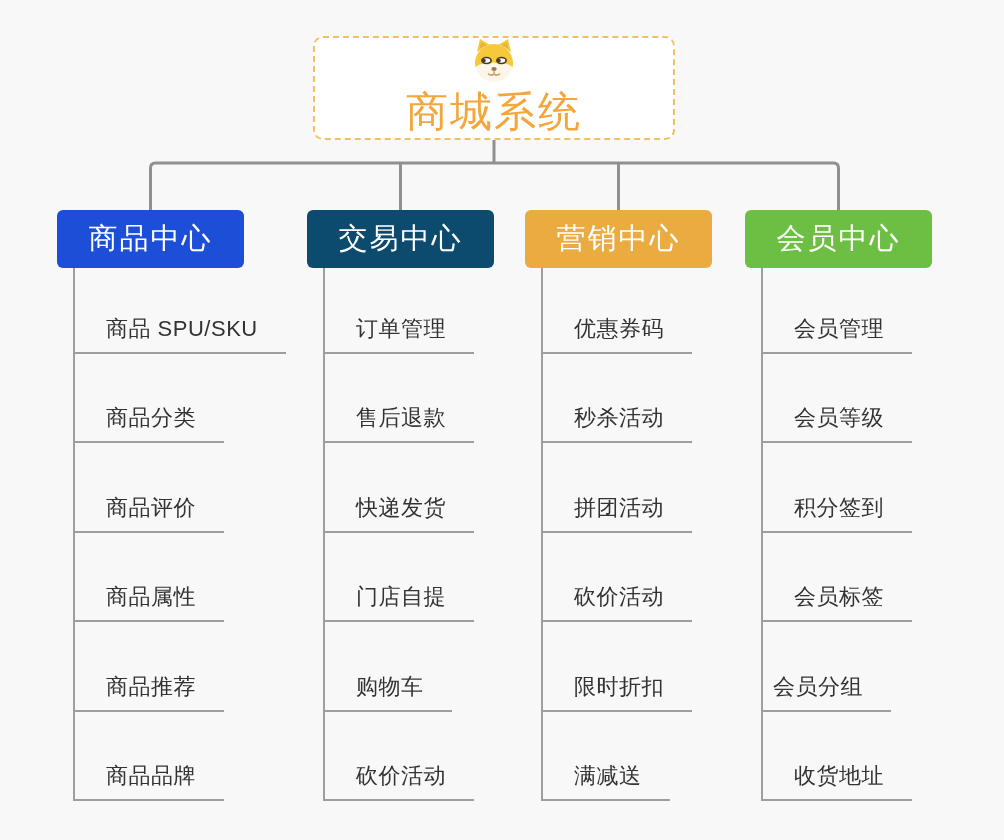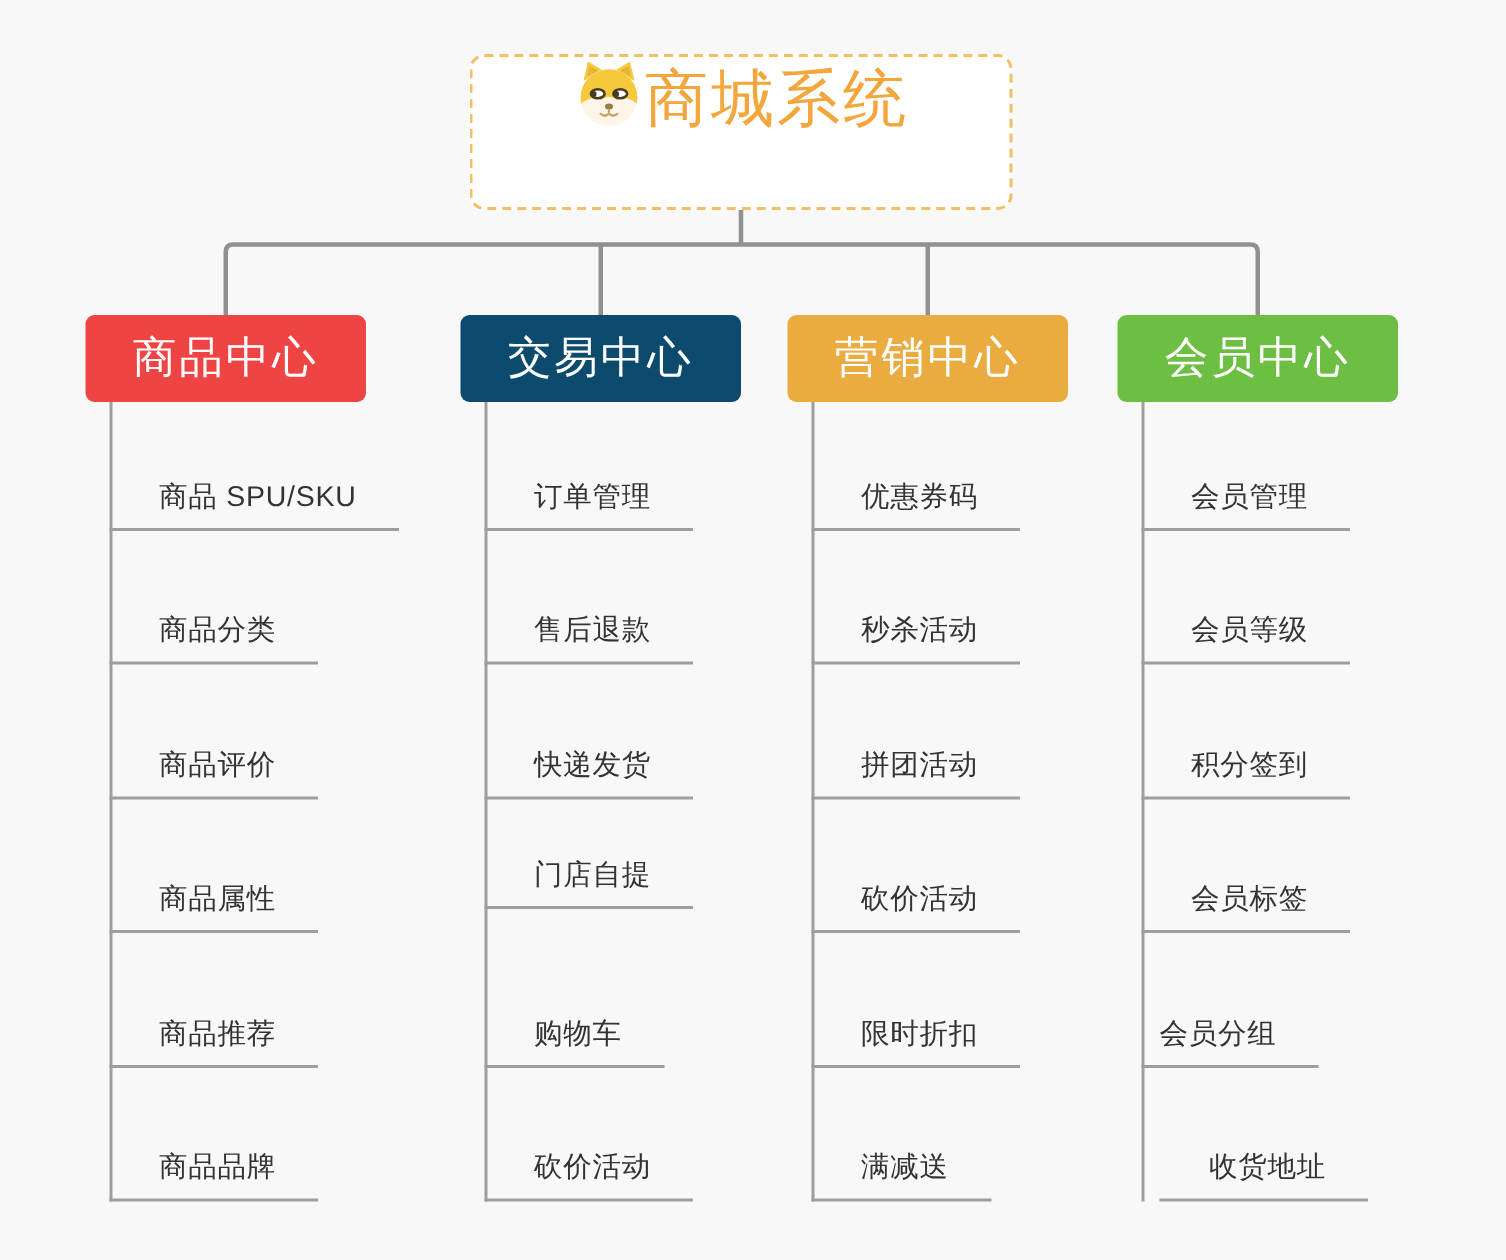--- a/index.html
+++ b/index.html
@@ -12,21 +12,21 @@
   #canvas{position:relative;width:1004px;height:840px;}
 
   
   #tree-connectors{position:absolute;left:0;top:0;width:1004px;height:840px;pointer-events:none;}
 
   
   .root-node{
     position:absolute;left:313px;top:36px;width:362px;height:104px;
     background:#FFFFFF;border:2px dashed #F2C064;border-radius:10px;
     box-sizing:border-box;
-    display:flex;align-items:flex-start;justify-content:center;
+    display:flex;align-items:center;justify-content:center;flex-direction:column;
   }
   .root-title{
     font-size:42px;color:#F2A63C;letter-spacing:2px;white-space:nowrap;
   }
   .dog-icon{width:48px;height:48px;flex:0 0 auto;display:block;}
 
   
   .branch{position:absolute;top:210px;width:250px;}
   .b0{left:57px}.b1{left:307px}.b2{left:525px}.b3{left:745px}
   .branch-header{
@@ -35,21 +35,21 @@
     color:#FFFFFF;font-size:29px;letter-spacing:2px;
     box-sizing:border-box;cursor:default;
   }
   .branch-items{
     position:relative;margin-left:16px;height:533px;
     border-left:2px solid #9E9E9E;
   }
   .item{
     position:absolute;left:-2px;
     white-space:nowrap;
-    font-size:19px;color:#333333;letter-spacing:0.5px;
+    font-size:22px;color:#333333;letter-spacing:0.5px;
     padding:0 28px 8px 33px;
     border-bottom:2px solid #9E9E9E;
   }
 </style>
 </head>
 <body>
 
 <div id="canvas">
 
   <svg id="tree-connectors" viewBox="0 0 1004 840" xmlns="http://www.w3.org/2000/svg">
@@ -80,38 +80,38 @@
 
       <ellipse cx="24" cy="33" rx="2.7" ry="2" fill="#9C7A4E"></ellipse>
       <path d="M24 34.5 V37" stroke="#C9A36B" stroke-width="1.5"></path>
       <path d="M18 37.5 Q21 40.5 24 37.8 Q27 40.5 30 37.5" stroke="#C9A36B" stroke-width="1.6" fill="none"></path>
     </svg>
     <span class="root-title">商城系统</span>
   </div>
 
   <div>
   <div class="branch b0">
-    <div class="branch-header" style="background: #ef4444;">商品中心</div>
+    <div class="branch-header" style="background: #1d4ed8;">商品中心</div>
     <div class="branch-items">
           <div class="item" style="bottom: 447px;">商品 SPU/SKU</div>
           <div class="item" style="bottom: 358px;">商品分类</div>
           <div class="item" style="bottom: 268px;">商品评价</div>
           <div class="item" style="bottom: 179px;">商品属性</div>
           <div class="item" style="bottom: 89px;">商品推荐</div>
           <div class="item" style="bottom: 0px;">商品品牌</div>
         </div>
   </div>
 
   <div class="branch b1">
     <div class="branch-header" style="background: #0c4a6e;">交易中心</div>
     <div class="branch-items">
           <div class="item" style="bottom: 447px;">订单管理</div>
           <div class="item" style="bottom: 358px; text-align: center;">售后退款</div>
           <div class="item" style="bottom: 268px;">快递发货</div>
-          <div class="item" style="bottom: 195px; margin-top: 16px;">门店自提</div>
+          <div class="item" style="bottom: 179px; margin-top: 16px;">门店自提</div>
           <div class="item" style="bottom: 89px;">购物车</div>
           <div class="item" style="bottom: 0px;">砍价活动</div>
         </div>
   </div>
 
   <div class="branch b2">
     <div class="branch-header" style="background: rgb(234, 171, 65);">营销中心</div>
     <div class="branch-items">
           <div class="item" style="bottom: 447px;">优惠券码</div>
           <div class="item" style="bottom: 358px;">秒杀活动</div>
@@ -123,18 +123,18 @@
   </div>
 
   <div class="branch b3">
     <div class="branch-header" style="background: rgb(108, 191, 67);">会员中心</div>
     <div class="branch-items">
           <div class="item" style="bottom: 447px;">会员管理</div>
           <div class="item" style="bottom: 358px;">会员等级</div>
           <div class="item" style="bottom: 268px;">积分签到</div>
           <div class="item" style="bottom: 179px;">会员标签</div>
           <div class="item" style="bottom: 89px; padding-left: 12px;">会员分组</div>
-          <div class="item" style="bottom: 0px; margin-left: 12px;">收货地址</div>
+          <div class="item" style="bottom: 0px;">收货地址</div>
         </div>
   </div>
 </div>
 
 </div>
 
 </body></html>

